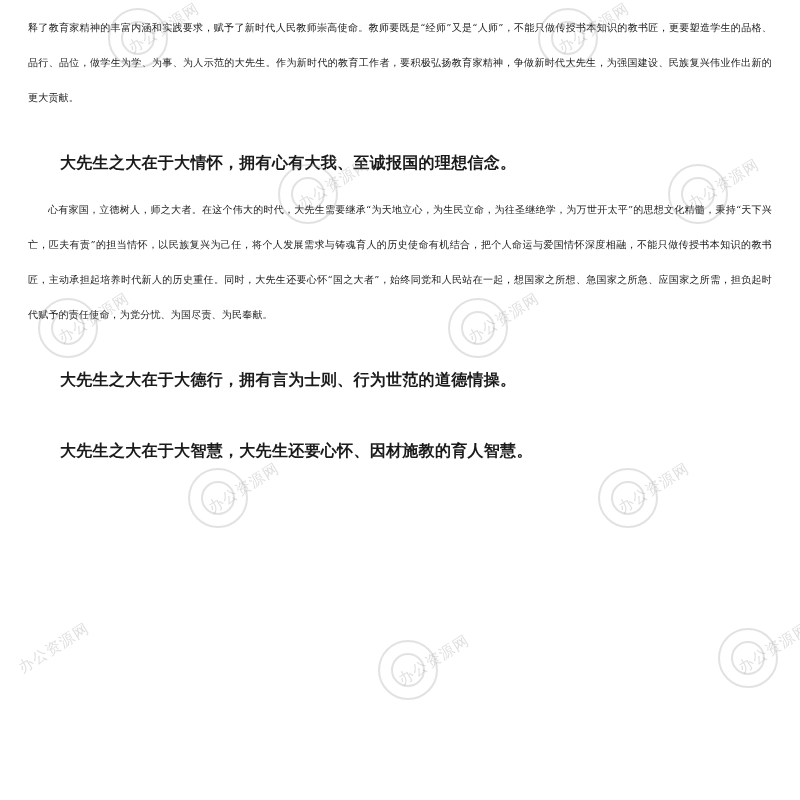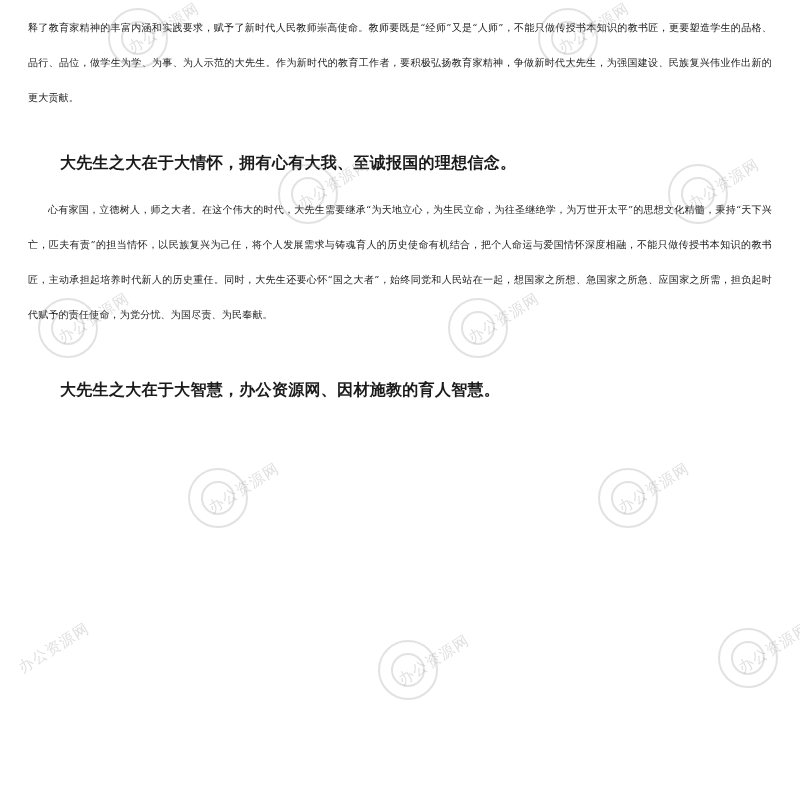--- a/index.html
+++ b/index.html
@@ -84,22 +84,23 @@
 </style>
 </head>
 <body>
 
 <div class="page">
   <p class="para">释了教育家精神的丰富内涵和实践要求，赋予了新时代人民教师崇高使命。教师要既是“经师”又是“人师”，不能只做传授书本知识的教书匠，更要塑造学生的品格、品行、品位，做学生为学、为事、为人示范的大先生。作为新时代的教育工作者，要积极弘扬教育家精神，争做新时代大先生，为强国建设、民族复兴伟业作出新的更大贡献。</p>
   <div class="spacer-sm"></div>
   <p class="heading">大先生之大在于大情怀，拥有心有大我、至诚报国的理想信念。</p>
   <p class="para indent">心有家国，立德树人，师之大者。在这个伟大的时代，大先生需要继承“为天地立心，为生民立命，为往圣继绝学，为万世开太平”的思想文化精髓，秉持“天下兴亡，匹夫有责”的担当情怀，以民族复兴为己任，将个人发展需求与铸魂育人的历史使命有机结合，把个人命运与爱国情怀深度相融，不能只做传授书本知识的教书匠，主动承担起培养时代新人的历史重任。同时，大先生还要心怀“国之大者”，始终同党和人民站在一起，想国家之所想、急国家之所急、应国家之所需，担负起时代赋予的责任使命，为党分忧、为国尽责、为民奉献。</p>
   <div class="spacer-sm"></div>
+  <p class="heading">大先生之大在于大德行，拥有言为士则、行为世范的道德情操。</p>
   <div class="spacer-sm"></div>
-  <p class="heading">大先生之大在于大智慧，办公资源网、因材施教的育人智慧。</p>
+  <p class="heading">大先生之大在于大智慧，大先生还要心怀、因材施教的育人智慧。</p>
 </div>
 
 <div class="wm-layer" id="wm-layer">
     <div class="wm-ring" style="left: 108px; top: 8px;"></div>
     <div class="wm-ring" style="left: 538px; top: 8px;"></div>
     <div class="wm-ring" style="left: 278px; top: 164px;"></div>
     <div class="wm-ring" style="left: 668px; top: 164px;"></div>
     <div class="wm-ring" style="left: 38px; top: 298px;"></div>
     <div class="wm-ring" style="left: 448px; top: 298px;"></div>
     <div class="wm-ring" style="left: 188px; top: 468px;"></div>

